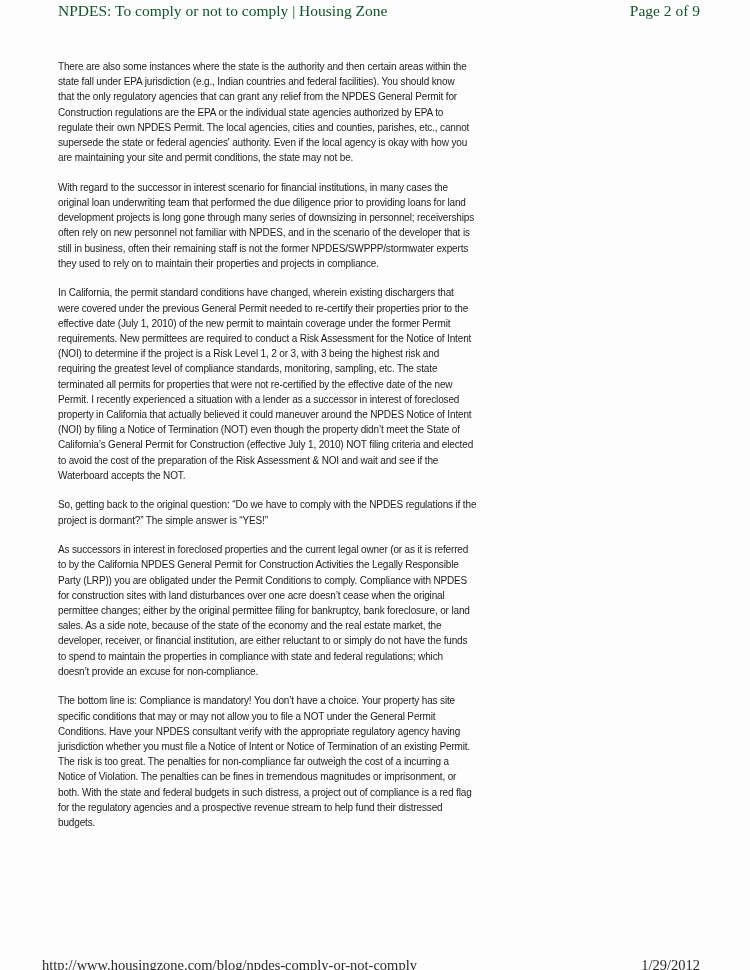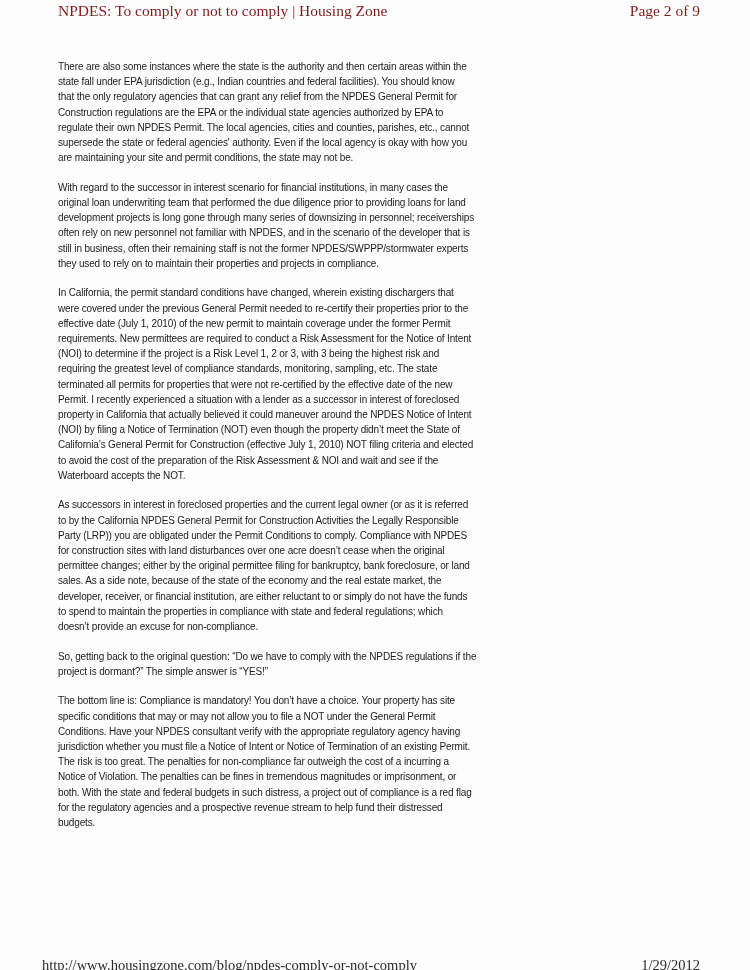--- a/index.html
+++ b/index.html
@@ -16,21 +16,21 @@
       color: #1a1a1a;
     }
     .page-header {
       position: absolute;
       top: 2px;
       left: 58px;
       right: 50px;
       height: 20px;
       font-family: "Liberation Serif", "DejaVu Serif", serif;
       font-size: 15.5px;
-      color: #7f1d1d;
+      color: #14532d;
     }
     .page-header .title {
       position: absolute;
       left: 0;
       top: 0;
       white-space: nowrap;
     }
     .page-header .page-num {
       position: absolute;
       right: 0;
@@ -103,31 +103,31 @@
 requirements. New permittees are required to conduct a Risk Assessment for the Notice of Intent
 (NOI) to determine if the project is a Risk Level 1, 2 or 3, with 3 being the highest risk and
 requiring the greatest level of compliance standards, monitoring, sampling, etc. The state
 terminated all permits for properties that were not re-certified by the effective date of the new
 Permit. I recently experienced a situation with a lender as a successor in interest of foreclosed
 property in California that actually believed it could maneuver around the NPDES Notice of Intent
 (NOI) by filing a Notice of Termination (NOT) even though the property didn’t meet the State of
 California’s General Permit for Construction (effective July 1, 2010) NOT filing criteria and elected
 to avoid the cost of the preparation of the Risk Assessment &amp; NOI and wait and see if the
 Waterboard accepts the NOT.</p>
+  <p>So, getting back to the original question: “Do we have to comply with the NPDES regulations if the
+project is dormant?”  The simple answer is “YES!”</p>
   <p>As successors in interest in foreclosed properties and the current legal owner (or as it is referred
 to by the California NPDES General Permit for Construction Activities the Legally Responsible
 Party (LRP)) you are obligated under the Permit Conditions to comply. Compliance with NPDES
 for construction sites with land disturbances over one acre doesn’t cease when the original
 permittee changes; either by the original permittee filing for bankruptcy, bank foreclosure, or land
 sales.  As a side note, because of the state of the economy and the real estate market, the
 developer, receiver, or financial institution, are either reluctant to or simply do not have the funds
 to spend to maintain the properties in compliance with state and federal regulations; which
 doesn’t provide an excuse for non-compliance.</p>
-  <p>So, getting back to the original question: “Do we have to comply with the NPDES regulations if the
-project is dormant?”  The simple answer is “YES!”</p>
   <p>The bottom line is:  Compliance is mandatory!  You don’t have a choice.  Your property has site
 specific conditions that may or may not allow you to file a NOT under the General Permit
 Conditions.  Have your NPDES consultant verify with the appropriate regulatory agency having
 jurisdiction whether you must file a Notice of Intent or Notice of Termination of an existing Permit.
 The risk is too great.  The penalties for non-compliance far outweigh the cost of a incurring a
 Notice of Violation.  The penalties can be fines in tremendous magnitudes or imprisonment, or
 both.  With the state and federal budgets in such distress, a project out of compliance is a red flag
 for the regulatory agencies and a prospective revenue stream to help fund their distressed
 budgets.</p>
 </div>

